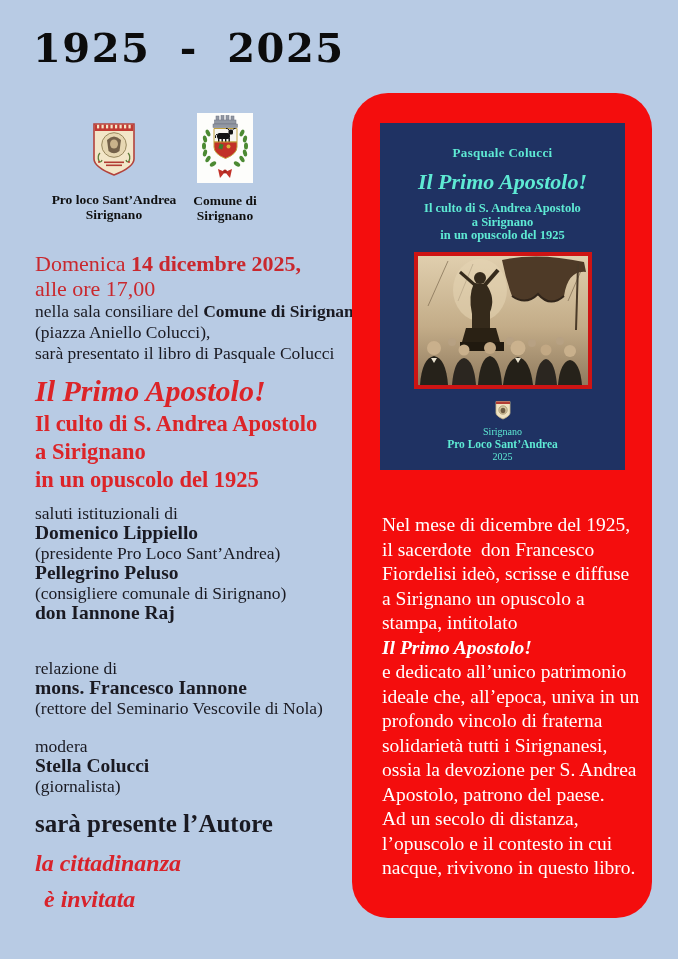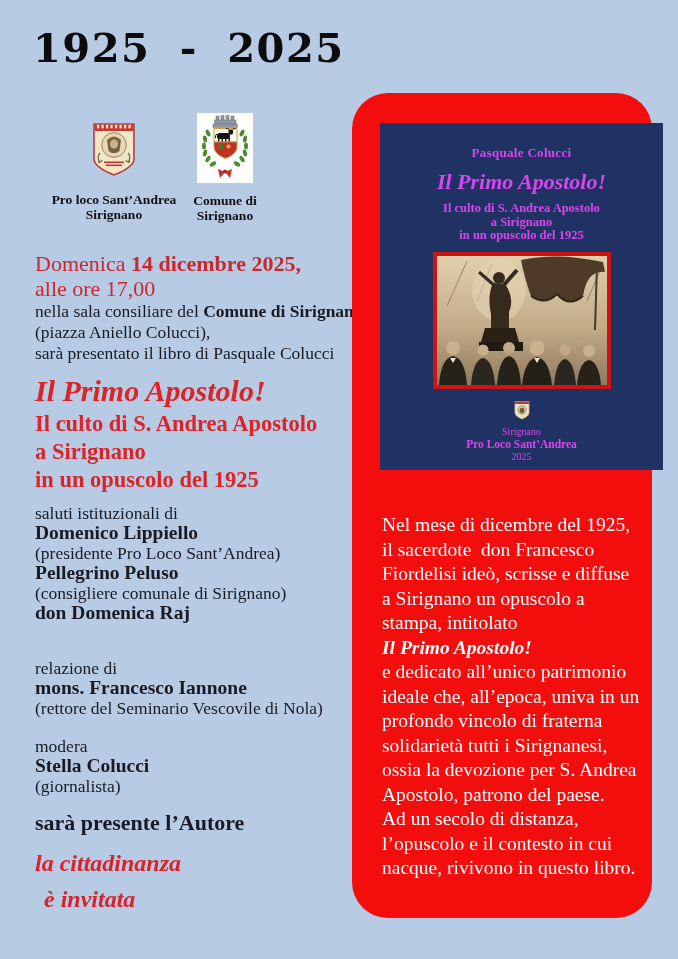--- a/index.html
+++ b/index.html
@@ -29,34 +29,34 @@
   .booktitle{left:35px;top:372px;color:#dc2428;}
   .bt-main{font-size:30px;font-weight:bold;font-style:italic;line-height:38px;}
   .bt-sub{font-size:22.5px;font-weight:bold;line-height:28px;}
 
   
   .block{left:35px;color:#1a1a22;font-size:17.5px;line-height:20px;}
   .block .name{font-size:19.5px;font-weight:bold;}
   .sp1{top:503px;}
   .sp2{top:658px;}
   .sp3{top:736px;}
-  .author-note{left:35px;top:810px;font-size:22px;font-weight:bold;color:#1a1a22;}
+  .author-note{left:35px;top:810px;font-size:25px;font-weight:bold;color:#1a1a22;}
 
   
   .invite{left:35px;top:845px;color:#d8232b;font-size:24px;font-weight:bold;
           font-style:italic;line-height:36px;}
   .invite .ind{padding-left:9px;}
 
   
   .panel{left:352px;top:93px;width:300px;height:825px;background:#f40d0d;
          border-radius:36px;}
 
   
-  .cover{position:absolute;left:28px;top:30px;width:283px;height:347px;
-         background:#1f3263;color:#d946ef;text-align:center;}
+  .cover{position:absolute;left:28px;top:30px;width:245px;height:347px;
+         background:#1f3263;color:#5eead4;text-align:center;}
   .cv-author{padding-top:22px;font-size:13px;font-weight:bold;letter-spacing:.3px;}
   .cv-title{margin-top:8px;font-size:22px;font-weight:bold;font-style:italic;}
   .cv-sub{font-size:12.5px;font-weight:bold;line-height:13.5px;}
   .cv-sub1{margin-top:7px;}
   .photo{margin:9px auto 0;width:170px;height:129px;border:4px solid #cd1414;display:block;}
   .cv-shield{margin-top:11px;}
   .cv-pub1{margin-top:2px;font-size:10px;line-height:12px;}
   .cv-pub2{font-size:11.5px;font-weight:bold;line-height:13px;}
   .cv-pub3{font-size:10px;line-height:12px;text-align:center;}
 
@@ -165,21 +165,21 @@
     <div class="bt-sub">a Sirignano</div>
     <div class="bt-sub">in un opuscolo del 1925</div>
   </div>
 
   <div class="abs block sp1">
     <div>saluti istituzionali di</div>
     <div class="name">Domenico Lippiello</div>
     <div>(presidente Pro Loco Sant’Andrea)</div>
     <div class="name">Pellegrino Peluso</div>
     <div>(consigliere comunale di Sirignano)</div>
-    <div class="name">don Domenica Raj</div>
+    <div class="name">don Iannone Raj</div>
   </div>
 
   <div class="abs block sp3">
     <div>modera</div>
     <div class="name">Stella Colucci</div>
     <div>(giornalista)</div>
   </div>
 
   <div class="abs block sp2">
     <div>relazione di</div>

